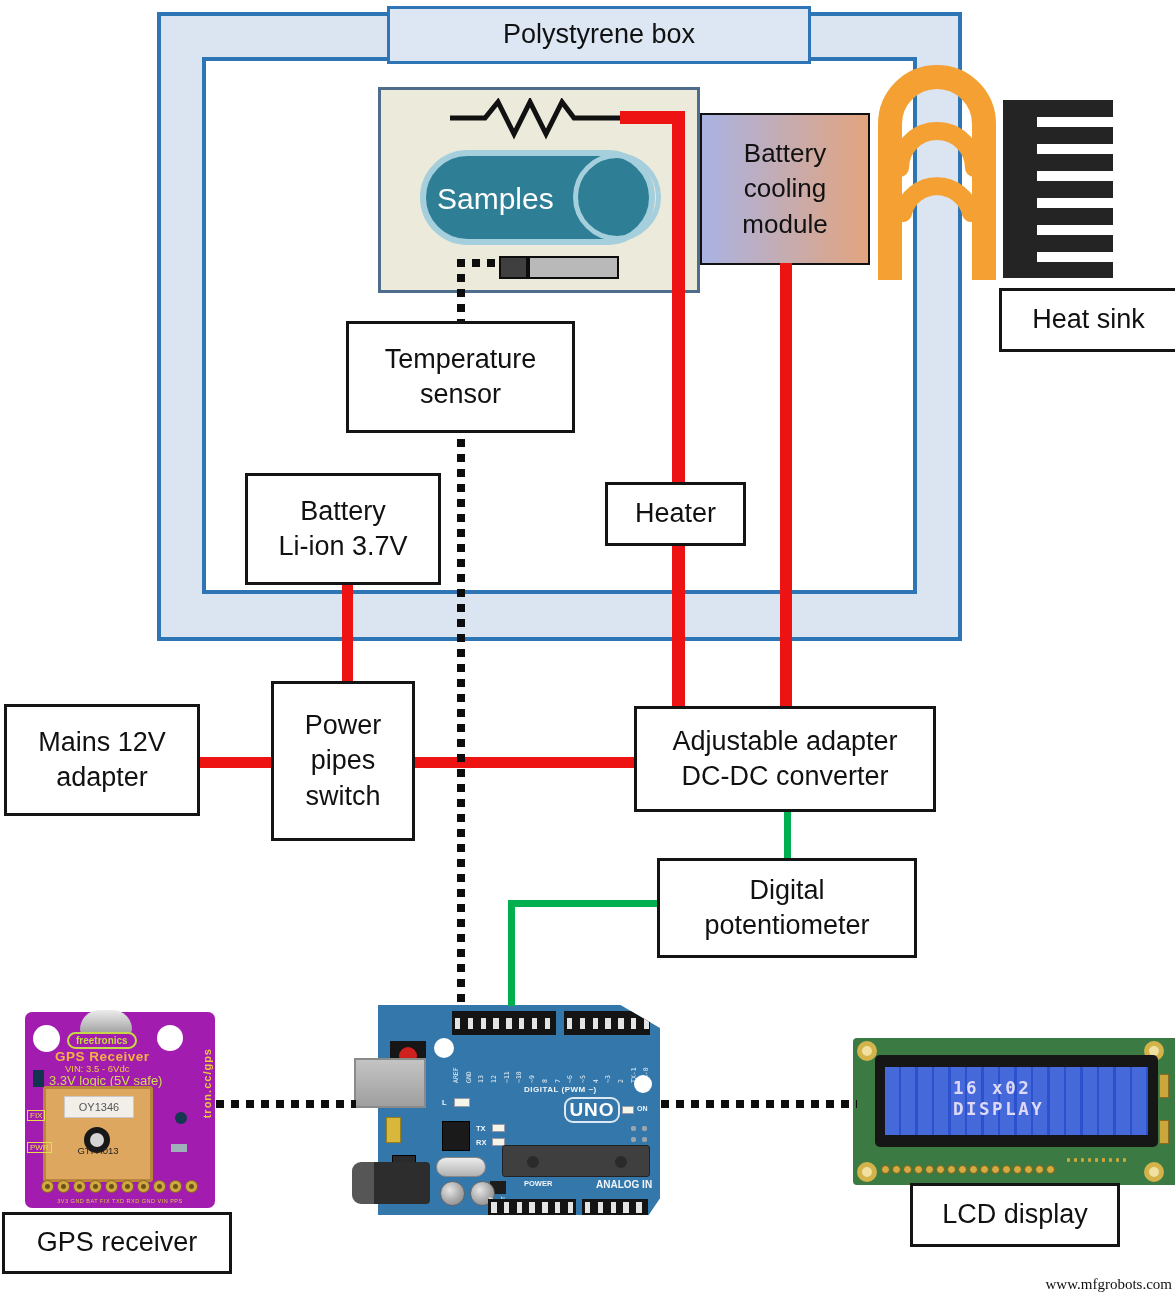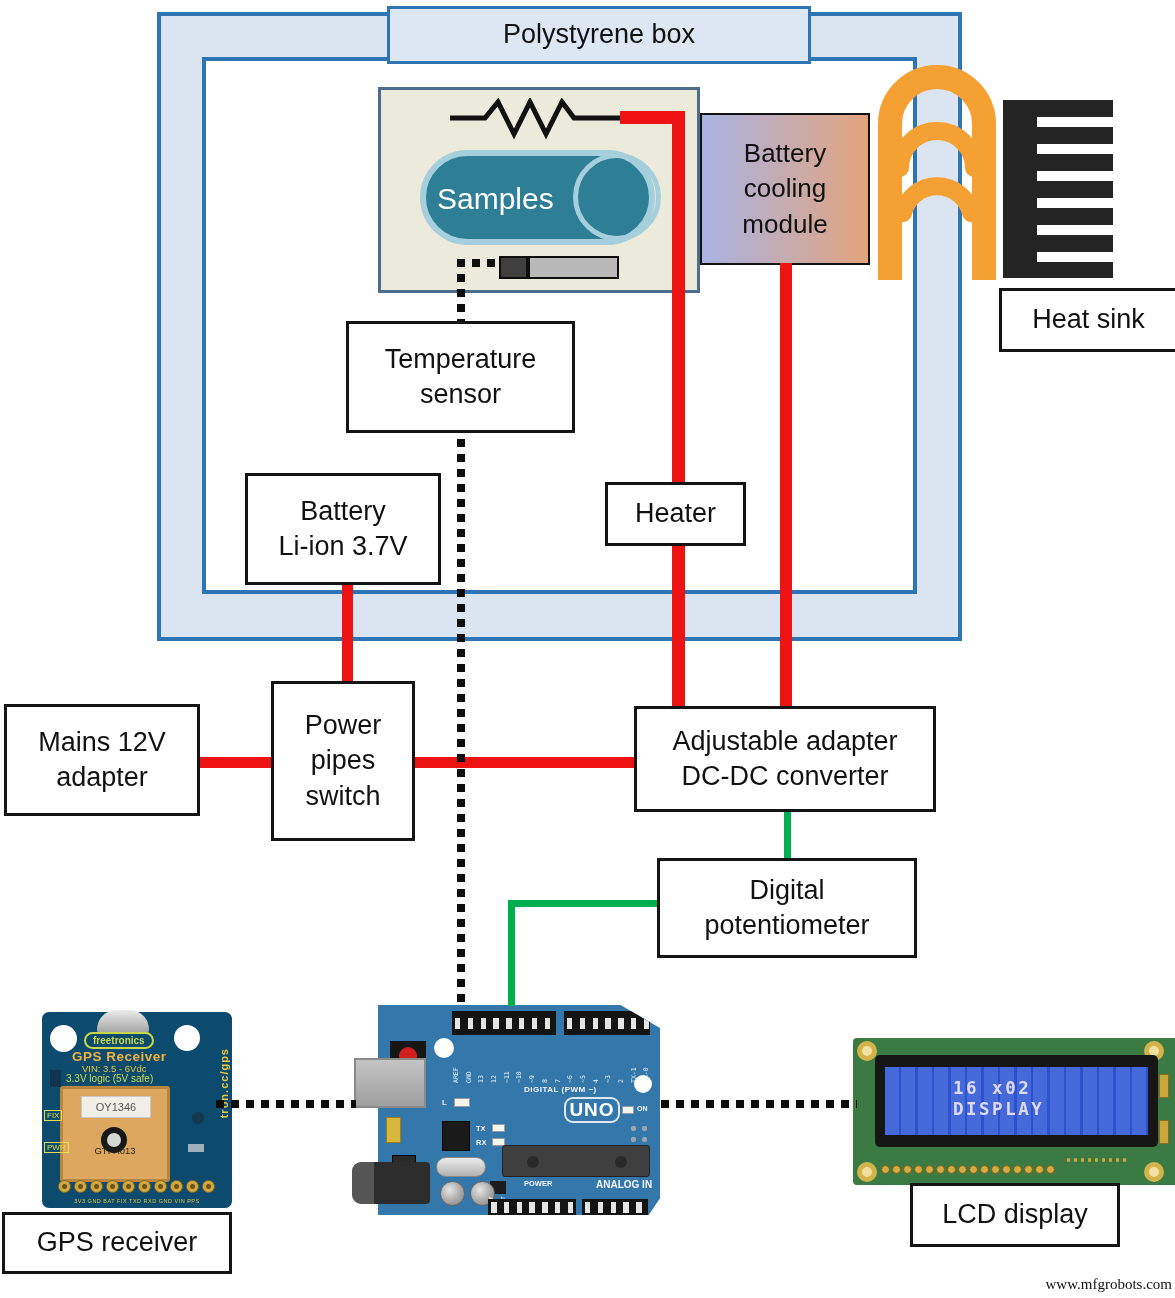--- a/index.html
+++ b/index.html
@@ -121,28 +121,28 @@
   <div class="box" style="left:634px; top:706px; width:302px; height:106px;">
     <div>Adjustable adapter</div>
     <div>DC-DC converter</div>
   </div>
 
   <div class="box" style="left:657px; top:858px; width:260px; height:100px;">
     <div>Digital</div>
     <div>potentiometer</div>
   </div>
 
-  <div class="abs" style="left:25px; top:1012px; width:190px; height:196px; background:#0c4a6e; border-radius:7px; z-index:2;margin-left:17px;">
+  <div class="abs" style="left:25px; top:1012px; width:190px; height:196px; background:#a21caf; border-radius:7px; z-index:2;">
     <div class="abs" style="left:55px; top:-2px; width:52px; height:24px; background:linear-gradient(180deg,#ececec,#9f9f9f); border-radius:26px 26px 6px 6px;"></div>
     <div class="hole" style="left:8px; top:13px; width:27px; height:27px;"></div>
     <div class="hole" style="left:132px; top:13px; width:26px; height:26px;"></div>
     <div class="abs" style="left:42px; top:20px; border:2px solid #c6d847; color:#c6d847; border-radius:9px; font-size:10px; font-weight:bold; padding:0 7px; line-height:13px;">freetronics</div>
     <div class="gps-yel" style="left:30px; top:37px; font-size:13.5px; font-weight:bold; color:#f2b43e; letter-spacing:0.5px;">GPS Receiver</div>
     <div class="gps-yel" style="left:40px; top:51px; font-size:9.5px;">VIN: 3.5 - 6Vdc</div>
-    <div class="gps-yel" style="left:24px; top:61px; font-size:10px; color:#cfdd4c;">3.3V logic (5V safe)</div>
+    <div class="gps-yel" style="left:24px; top:61px; font-size:13px; color:#cfdd4c;">3.3V logic (5V safe)</div>
     <div class="abs" style="left:18px; top:74px; width:110px; height:96px; background:#dda75f; border:3px solid #b9863b; border-radius:3px;">
       <div class="abs" style="left:18px; top:7px; width:70px; height:22px; background:#f1efe8; border:1px solid #c9c9c9; color:#555; font-size:11px; text-align:center; line-height:20px;">OY1346</div>
       <div class="abs" style="left:38px; top:38px; width:26px; height:26px; border:6px solid #181818; border-radius:50%; background:#d5d5d5;"></div>
       <div class="abs" style="left:0; top:56px; width:100%; text-align:center; font-size:9.5px; color:#222;">GTPA013</div>
     </div>
     <div class="gps-yel" style="right:2px; top:36px; writing-mode:vertical-rl; transform:rotate(180deg); font-size:11px; font-weight:bold; letter-spacing:1px;">tron.cc/gps</div>
     <div class="gps-yel" style="left:2px; top:98px; font-size:8px; border:1px solid #e6df49; color:#e6df49; padding:0 2px;">FIX</div>
     <div class="gps-yel" style="left:2px; top:130px; font-size:8px; border:1px solid #e6df49; color:#e6df49; padding:0 2px;">PWR</div>
     <div class="abs" style="left:8px; top:58px; width:11px; height:17px; background:#12344f;"></div>
     <div class="abs" style="left:150px; top:100px; width:12px; height:12px; background:#14384f; border-radius:50%;"></div>

